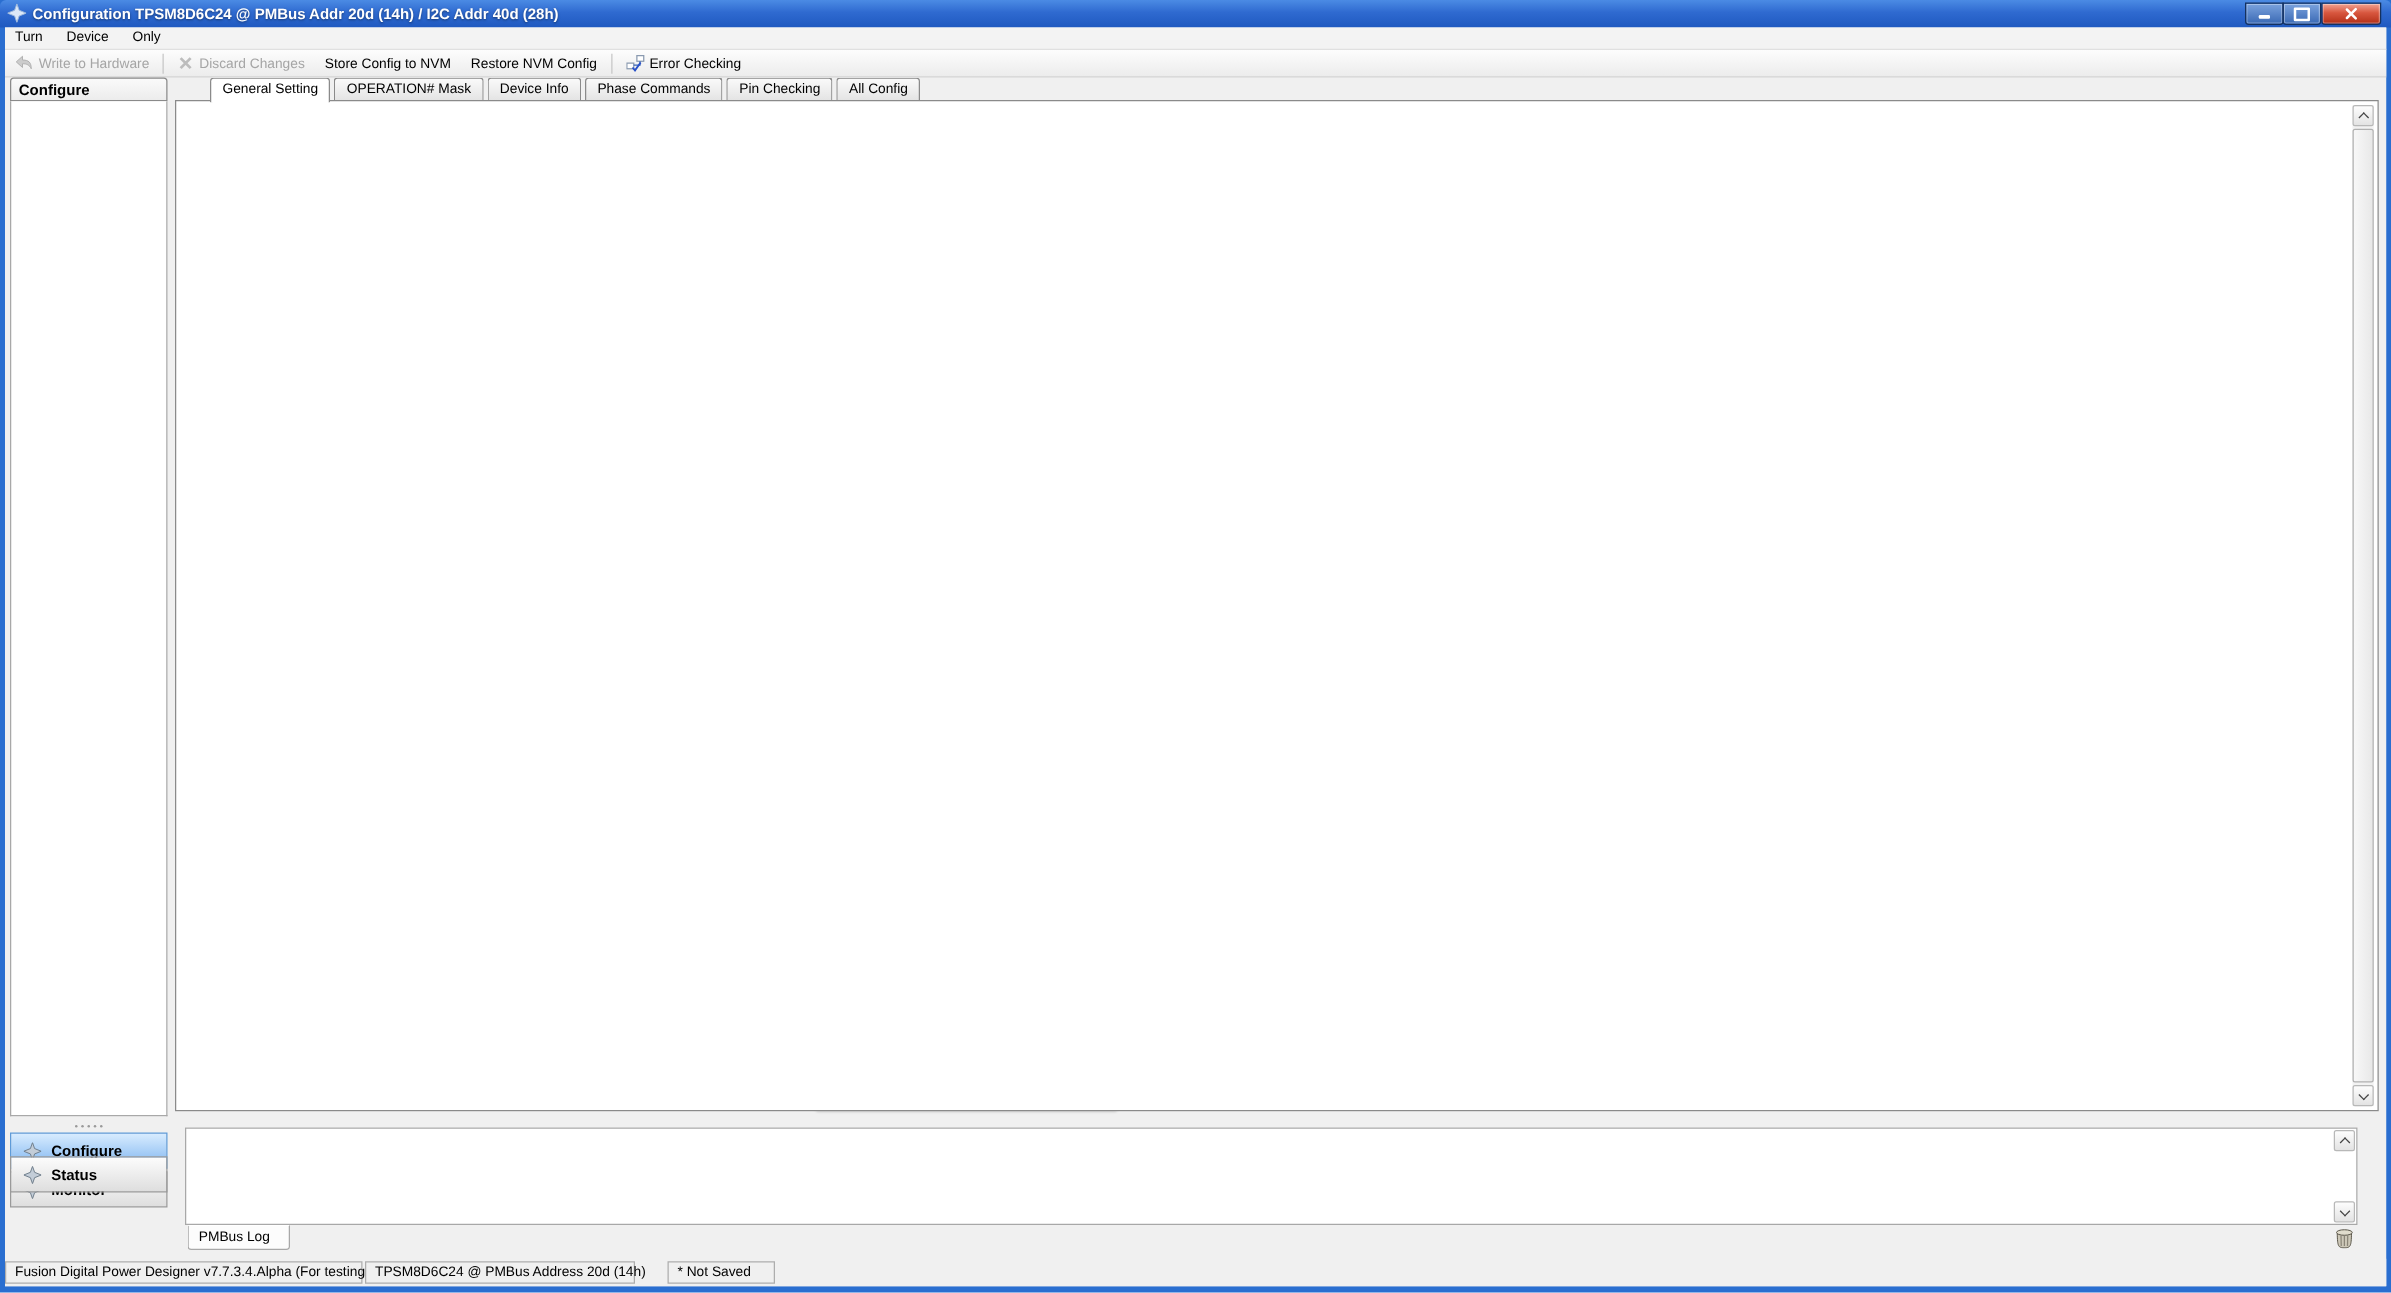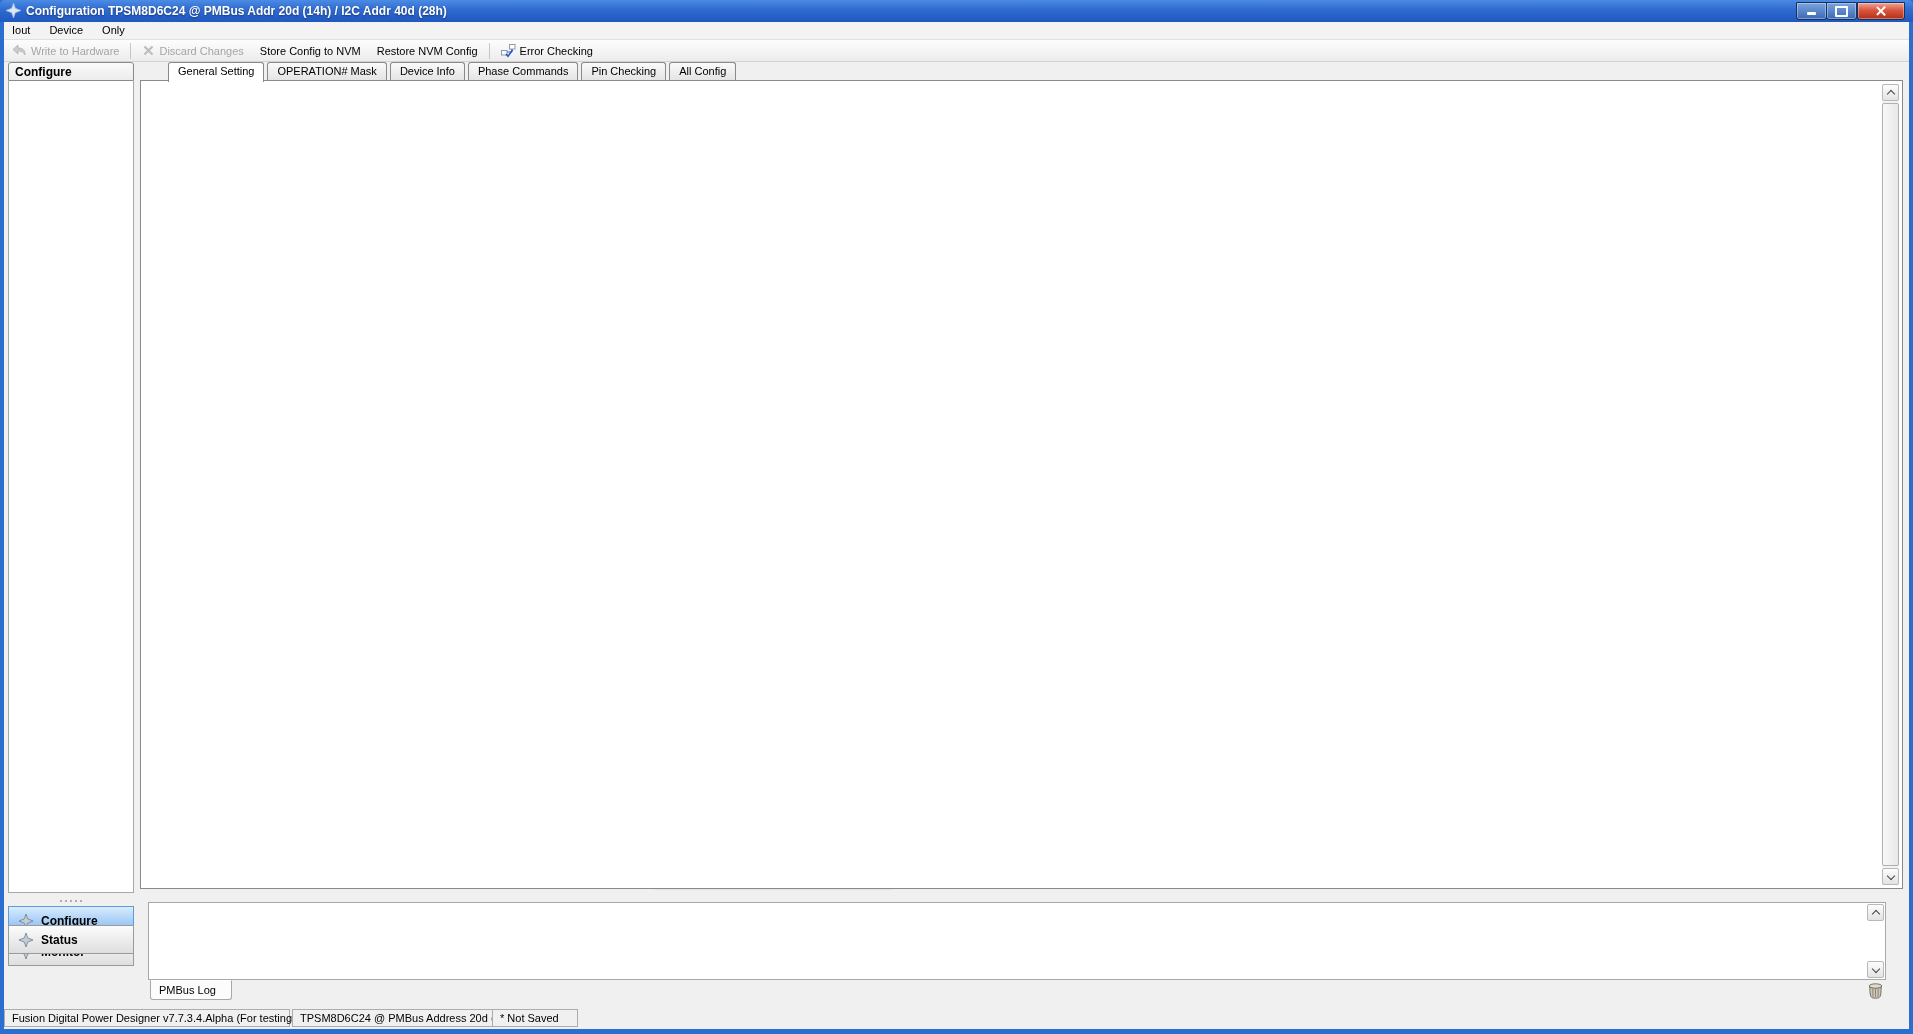--- a/index.html
+++ b/index.html
@@ -136,21 +136,21 @@
   <span class="wbtn max">
       <i class="g-max"></i>
     </span>
   <span class="wbtn close">
       <i class="g-x"></i>
     </span>
 </div>
 <div class="appbody"></div>
 
 <div class="menubar">
-  <span class="mitem">Iout</span>
+  <span class="mitem">Turn</span>
   <span class="mitem">Device</span>
   <span class="mitem">Only</span>
 </div>
 
 <div class="toolbar">
   <span class="titem dis">
     <svg width="15" height="13" viewBox="0 0 15 13">
         <path d="M6 1 L6 4 C11 4 13 6 13 11 C11.5 8 9.5 7 6 7 L6 10 L1 5.5 Z" fill="#cccccc" stroke="#aaaaaa" stroke-width="0.7"></path>
       </svg>
     <span>Write to Hardware</span>
@@ -960,14 +960,14 @@
     <line x1="4.8" y1="5.5" x2="5" y2="13.8" stroke="#8a8578" stroke-width="1"></line>
     <line x1="7.5" y1="5.5" x2="7.5" y2="13.8" stroke="#8a8578" stroke-width="1"></line>
     <line x1="10.2" y1="5.5" x2="10" y2="13.8" stroke="#8a8578" stroke-width="1"></line>
     <ellipse cx="7.5" cy="3" rx="6.3" ry="2.2" fill="#e0dccc" stroke="#5a564a" stroke-width="0.8"></ellipse>
   </svg>
 </span>
 
 <div class="statusbar">
   <span class="sseg" style="left:0;width:286px">Fusion Digital Power Designer v7.7.3.4.Alpha (For testing)</span>
   <span class="sseg" style="left:288px;width:216px">TPSM8D6C24 @ PMBus Address 20d (14h)</span>
-  <span class="sseg" style="left:488px;width:86px">* Not Saved</span>
+  <span class="sseg" style="left:530px;width:86px">* Not Saved</span>
 </div>
 
 </body></html>

